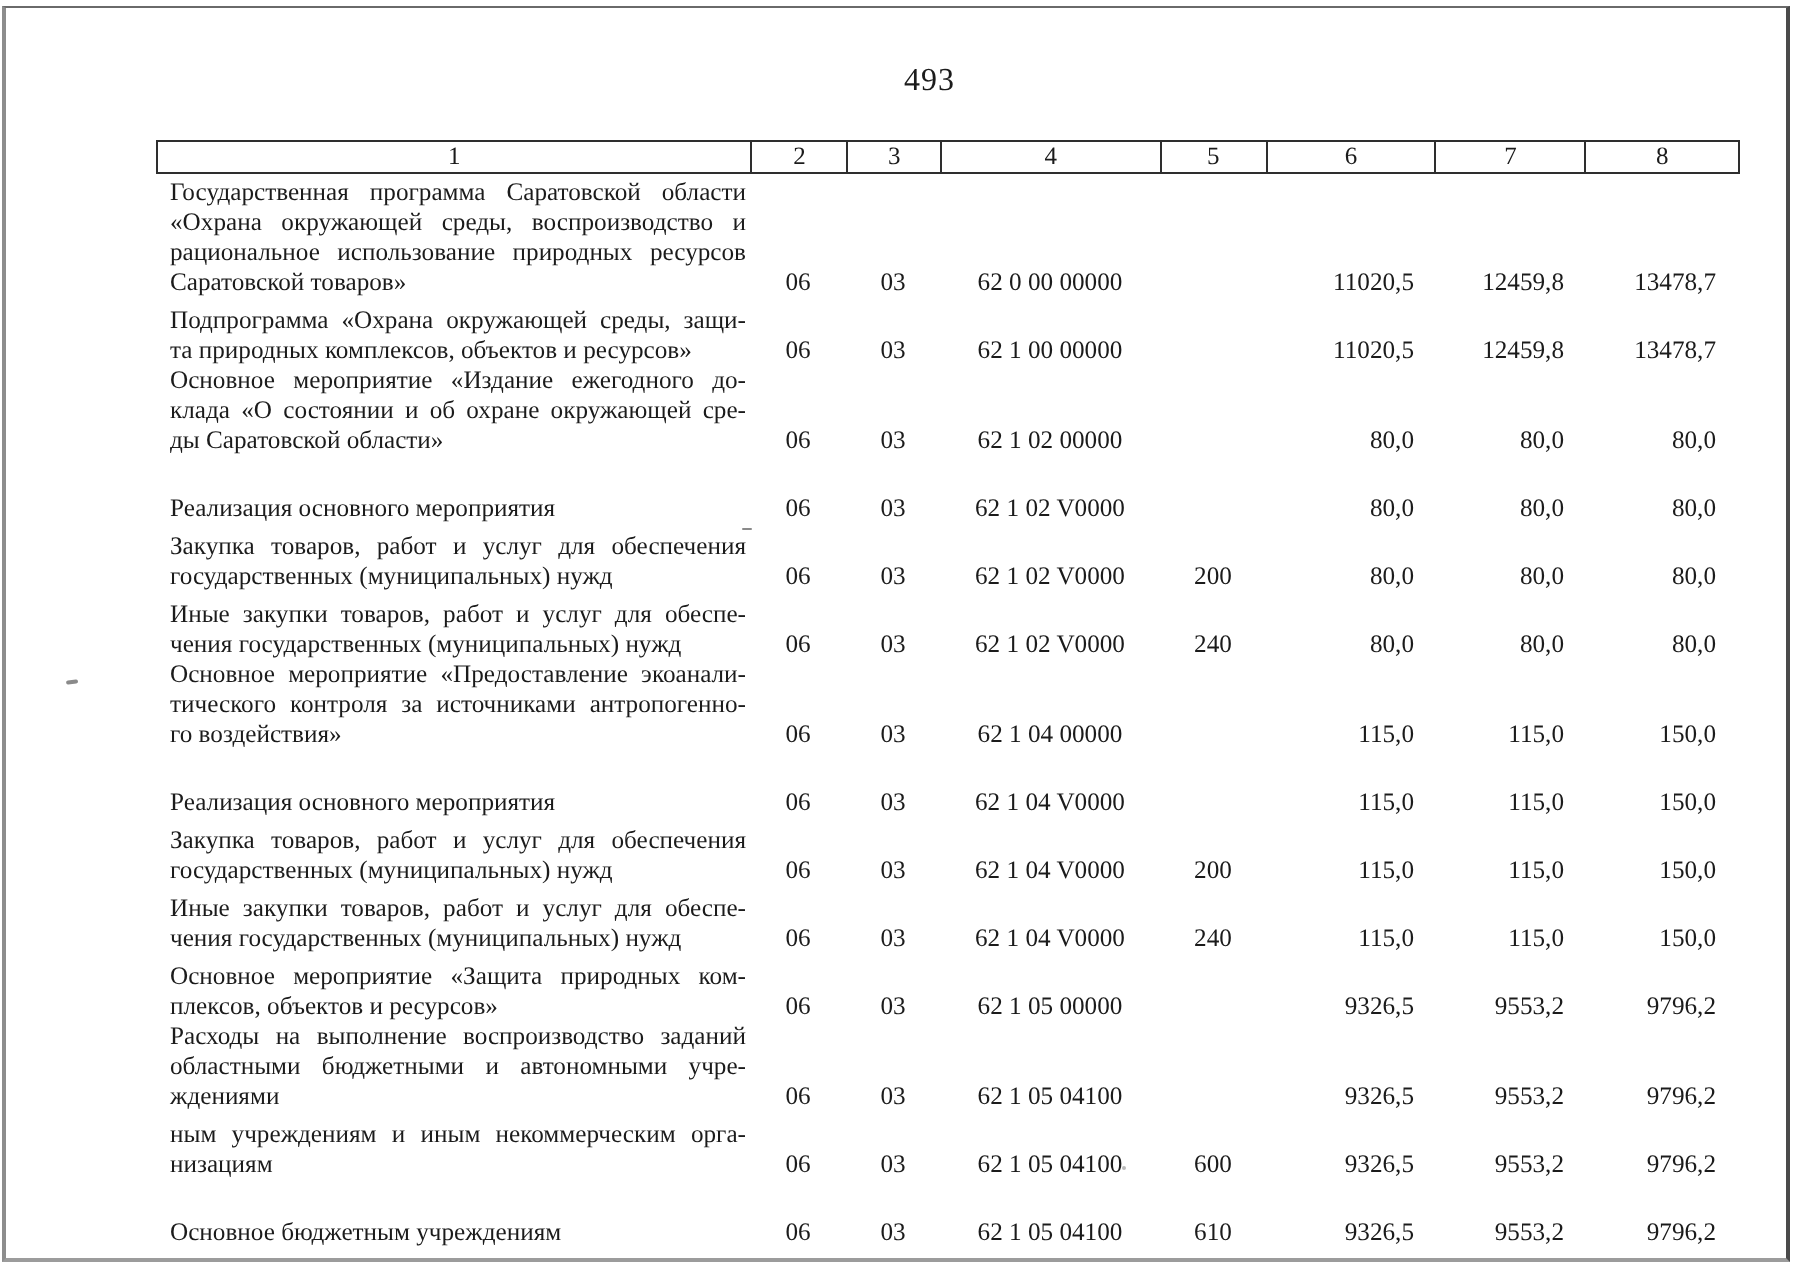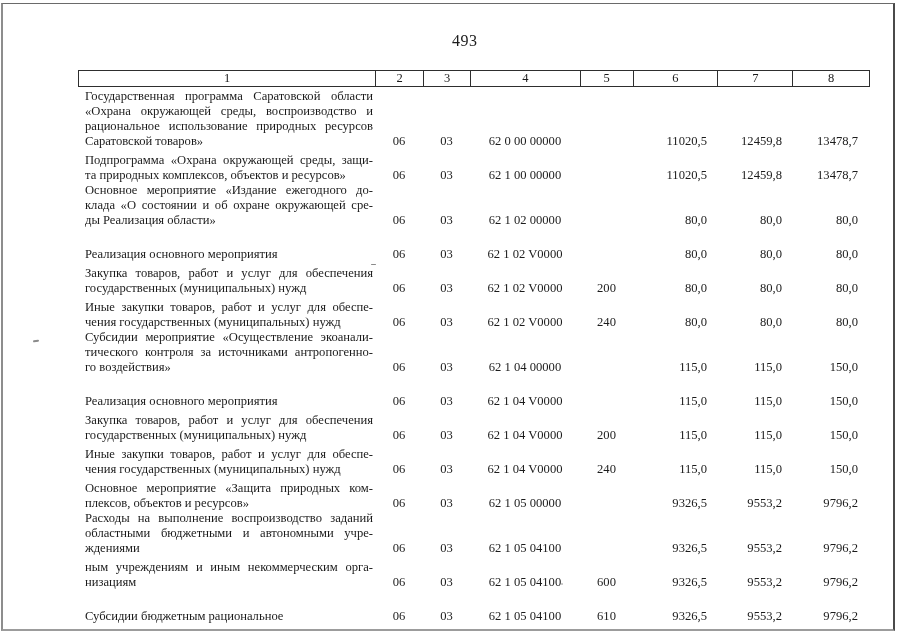--- a/index.html
+++ b/index.html
@@ -114,21 +114,21 @@
     <div class="c c4 cv">62 1 00 00000</div>
     <div class="c c5 cv"></div>
     <div class="c c6 cv">11020,5</div>
     <div class="c c7 cv">12459,8</div>
     <div class="c c8 cv">13478,7</div>
   </div>
       <div class="row">
     <div class="c c1">
           <div class="jl">Основное мероприятие «Издание ежегодного до-</div>
           <div class="jl">клада «О состоянии и об охране окружающей сре-</div>
-          <div>ды Реализация области»</div>
+          <div>ды Саратовской области»</div>
         </div>
     <div class="c c2 cv">06</div>
     <div class="c c3 cv">03</div>
     <div class="c c4 cv">62 1 02 00000</div>
     <div class="c c5 cv"></div>
     <div class="c c6 cv">80,0</div>
     <div class="c c7 cv">80,0</div>
     <div class="c c8 cv">80,0</div>
   </div>
       <div class="row">
@@ -164,21 +164,21 @@
     <div class="c c2 cv">06</div>
     <div class="c c3 cv">03</div>
     <div class="c c4 cv">62 1 02 V0000</div>
     <div class="c c5 cv">240</div>
     <div class="c c6 cv">80,0</div>
     <div class="c c7 cv">80,0</div>
     <div class="c c8 cv">80,0</div>
   </div>
       <div class="row">
     <div class="c c1">
-          <div class="jl">Субсидии мероприятие «Осуществление экоанали-</div>
+          <div class="jl">Основное мероприятие «Предоставление экоанали-</div>
           <div class="jl">тического контроля за источниками антропогенно-</div>
           <div>го воздействия»</div>
         </div>
     <div class="c c2 cv">06</div>
     <div class="c c3 cv">03</div>
     <div class="c c4 cv">62 1 04 00000</div>
     <div class="c c5 cv"></div>
     <div class="c c6 cv">115,0</div>
     <div class="c c7 cv">115,0</div>
     <div class="c c8 cv">150,0</div>
@@ -256,21 +256,21 @@
     <div class="c c2 cv">06</div>
     <div class="c c3 cv">03</div>
     <div class="c c4 cv">62 1 05 04100</div>
     <div class="c c5 cv">600</div>
     <div class="c c6 cv">9326,5</div>
     <div class="c c7 cv">9553,2</div>
     <div class="c c8 cv">9796,2</div>
   </div>
       <div class="row">
     <div class="c c1">
-          <div>Субсидии бюджетным рациональное</div>
+          <div>Основное бюджетным учреждениям</div>
         </div>
     <div class="c c2 cv">06</div>
     <div class="c c3 cv">03</div>
     <div class="c c4 cv">62 1 05 04100</div>
     <div class="c c5 cv">610</div>
     <div class="c c6 cv">9326,5</div>
     <div class="c c7 cv">9553,2</div>
     <div class="c c8 cv">9796,2</div>
   </div>
     </div>

